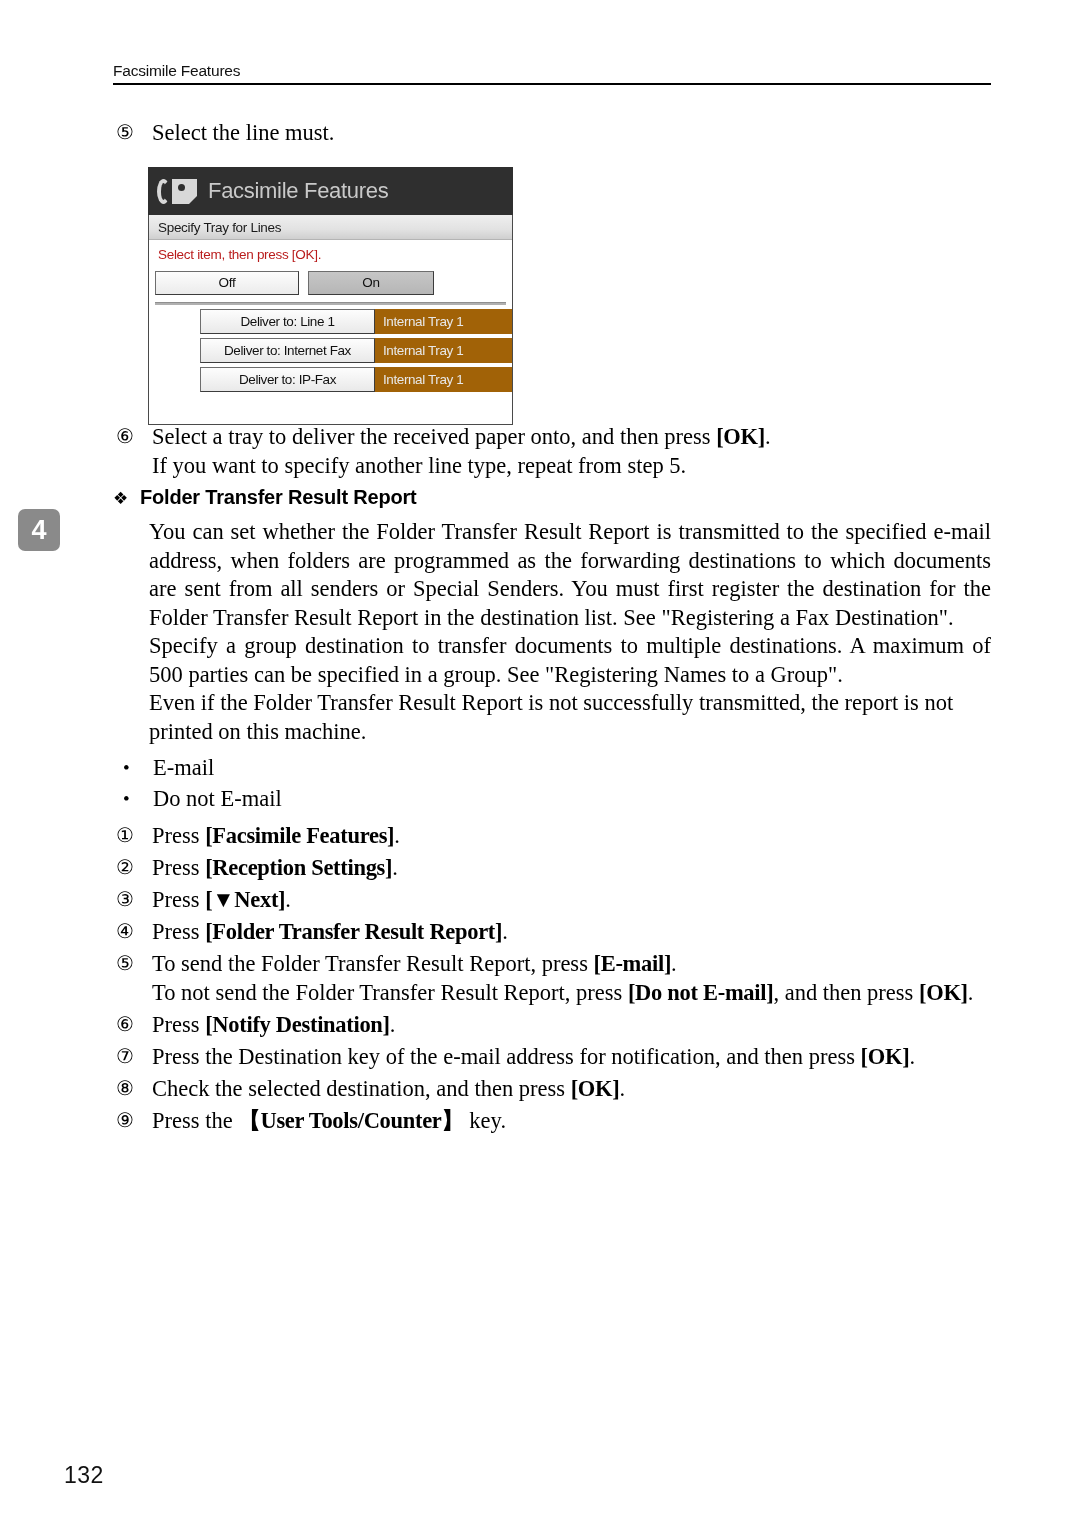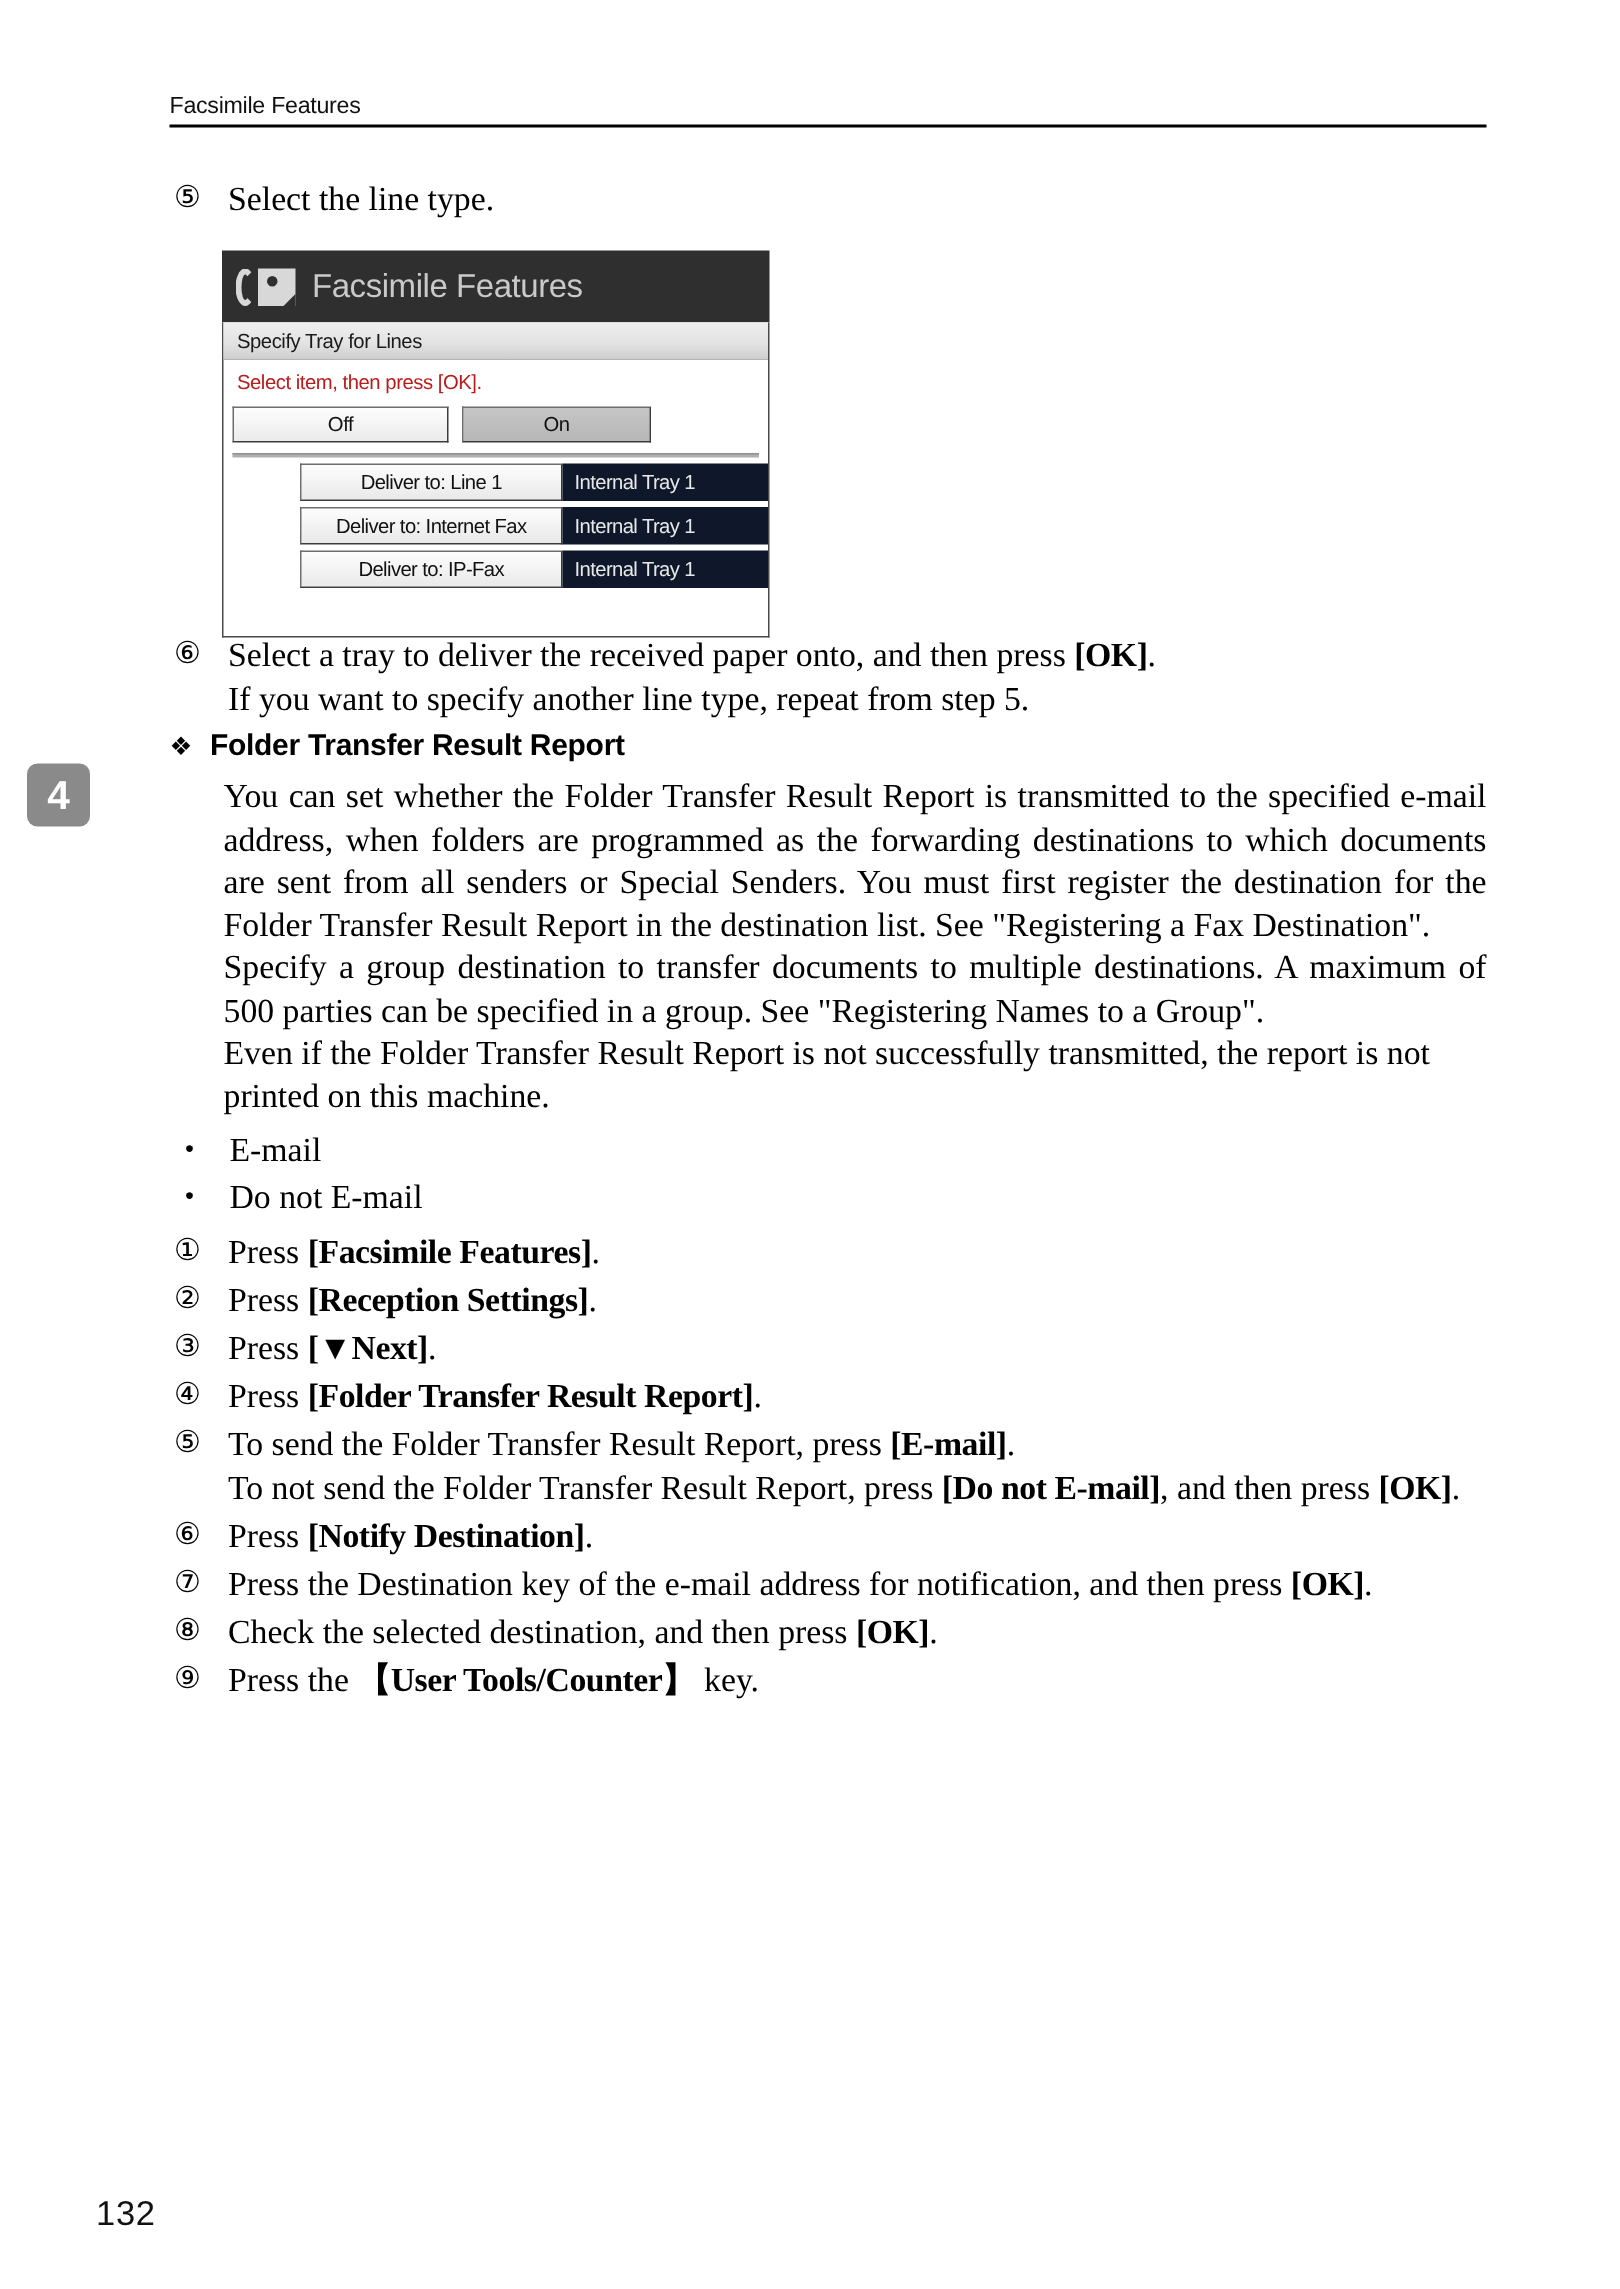--- a/index.html
+++ b/index.html
@@ -299,21 +299,21 @@
     box-sizing: border-box;
     font-family: "Liberation Sans", sans-serif;
     font-size: 13.5px;
     line-height: 23px;
     text-align: center;
     color: #111;
     letter-spacing: -0.4px;
   }
   .lcd-row-val {
     flex: 1 1 auto;
-    background: #0f172a;
+    background: #a16207;
     color: #e8e8e8;
     font-family: "Liberation Sans", sans-serif;
     font-size: 13.5px;
     line-height: 25px;
     padding-left: 8px;
     box-sizing: border-box;
     letter-spacing: -0.4px;
   }
   .lcd-bottom-pad { height: 8px; }
 </style>
@@ -326,21 +326,21 @@
 </div>
 
 <div class="chapter-tab">4</div>
 
 <div class="page-number">132</div>
 
 <div class="content">
 
   <div class="step">
     <span class="step-marker">⑤</span>
-    <span class="step-body">Select the line type.</span>
+    <span class="step-body">Select the line must.</span>
   </div>
 
   <div style="height:272px"></div>
 
   <div class="step">
     <span class="step-marker">⑥</span>
     <span class="step-body">
       <span>Select a tray to deliver the received paper onto, and then press </span><span class="bold-sans">[OK]</span><span>.</span><br>
       <span>If you want to specify another line type, repeat from step 5.</span>
     </span>

